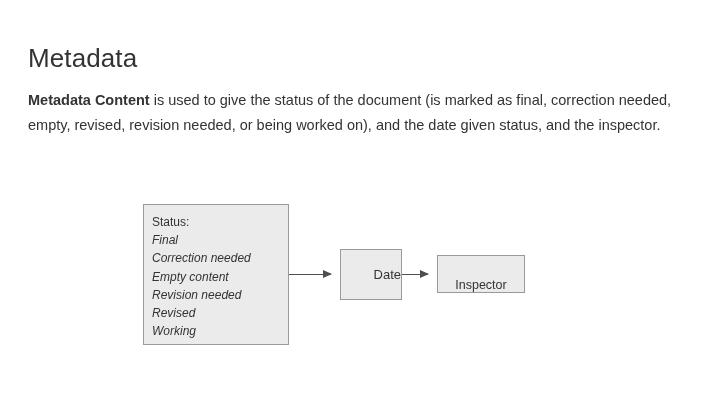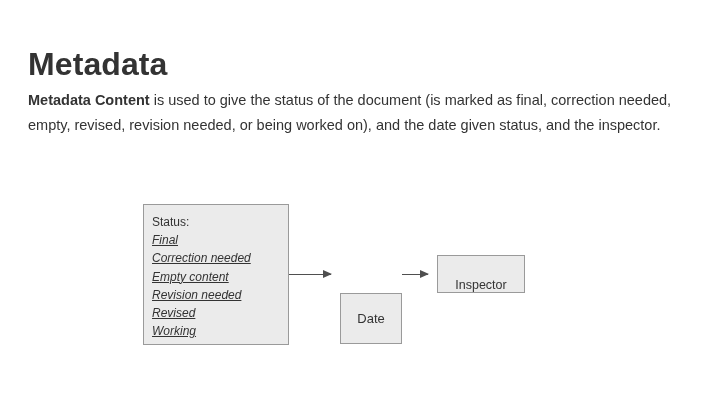--- a/index.html
+++ b/index.html
@@ -16,24 +16,24 @@
   }
   .slide {
     position: absolute;
     left: 0; top: 0;
     width: 720px;
     height: 405px;
   }
   .title {
     position: absolute;
     left: 28px;
-    top: 48px;
-    font-size: 32px;
+    top: 42px;
+    font-size: 26px;
     color: #333333;
-    font-weight: bold;
+    font-weight: normal;
     letter-spacing: 0.1px;
     line-height: 32px;
   }
   .body-text {
     position: absolute;
     left: 28px;
     top: 88px;
     width: 660px;
     font-size: 14.5px;
     line-height: 25px;
@@ -64,32 +64,30 @@
     left: 143px;
     top: 204px;
     width: 146px;
     height: 141px;
     padding: 8px 0 0 8px;
     font-size: 12px;
     line-height: 18.2px;
   }
   .box-status .line-italic {
     font-style: italic;
-    text-decoration: underline;
   }
   .box-date {
     left: 340px;
     top: 249px;
     width: 62px;
     height: 51px;
     font-size: 13px;
     display: flex;
     align-items: center;
-    justify-content: center;
-    margin-top: 44px;
+    justify-content: flex-end;
   }
   .box-inspector {
     left: 437px;
     top: 255px;
     width: 88px;
     height: 38px;
     font-size: 12.5px;
     display: flex;
     align-items: flex-end;
     justify-content: center;

